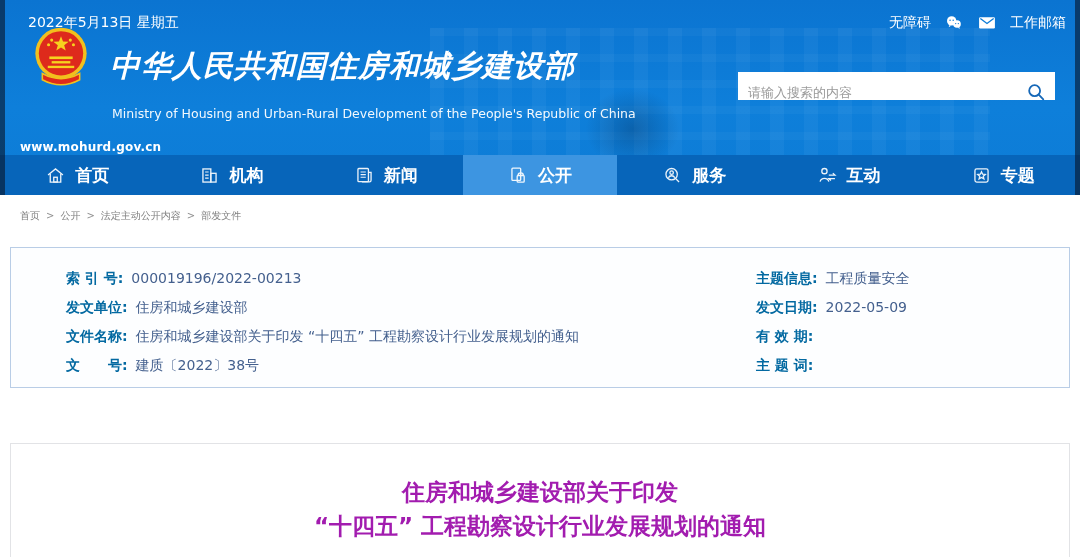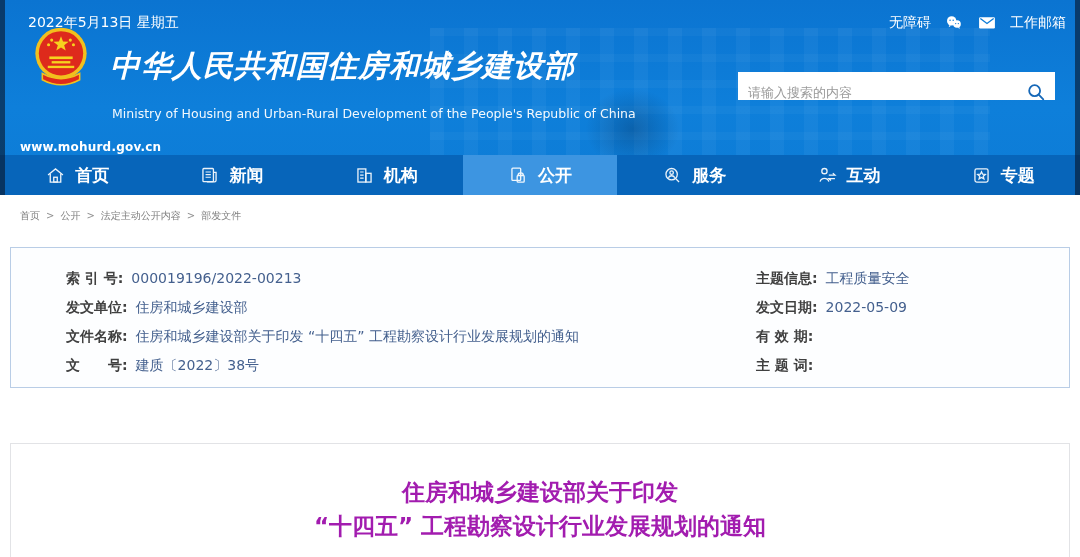--- a/index.html
+++ b/index.html
@@ -61,21 +61,21 @@
   .breadcrumb a { color:#808080; text-decoration:none; cursor:pointer; }
   .breadcrumb .sep { margin:0 6px; color:#909090; }
   .breadcrumb .current { color:#808080; }
 
   
   .meta-box { margin:20px 10px 0 10px; height:141px; border:1px solid #b9cde6;
               background:#fdfeff; display:flex; padding:21px 0 0 55px; }
   .meta-col.left { width:690px; }
   .meta-col.right { flex:1; }
   .meta-row { margin-bottom:10px; font-size:14px; line-height:19px; white-space:nowrap; }
-  .meta-label { color:#404040; font-weight:bold; margin-right:8px; }
+  .meta-label { color:#0369a1; font-weight:bold; margin-right:8px; }
   .meta-value { color:#44608e; }
 
   
   .article-box { margin:55px 10px 0 10px; height:170px; border:1px solid #e2e3e6;
                  background:#fff; padding-top:31px; }
   .article-title { text-align:center; color:#a21caf; font-size:23px; font-weight:bold;
                    line-height:34px; }
 </style>
 </head>
 <body>
@@ -152,36 +152,36 @@
             <path d="M3.5 11.5 L12 4.5 L20.5 11.5"></path>
             <path d="M6 10 V19.5 H18 V10"></path>
             <rect x="10" y="14" width="4" height="5.5"></rect>
           </svg>
         </span>
         <span class="nav-label">首页</span>
       </div>
       <div class="nav-item">
         <span class="nav-icon">
           <svg viewBox="0 0 24 24" width="21" height="21" fill="none" stroke="#fff" stroke-width="1.5">
+            <rect x="4.5" y="4.5" width="9" height="15"></rect>
+            <rect x="13.5" y="9.5" width="6" height="10"></rect>
+            <path d="M7 8 h4 M7 11.5 h4 M7 15 h4" stroke-width="1.3"></path>
+          </svg>
+        </span>
+        <span class="nav-label">机构</span>
+      </div>
+      <div class="nav-item">
+        <span class="nav-icon">
+          <svg viewBox="0 0 24 24" width="21" height="21" fill="none" stroke="#fff" stroke-width="1.5">
             <rect x="4.5" y="4" width="12" height="15" rx="1"></rect>
             <path d="M7.5 8 h6 M7.5 11 h6 M7.5 14 h6" stroke-width="1.3"></path>
             <path d="M16.5 8.5 h3 v9 a1.8 1.8 0 0 1 -1.8 1.8 H9"></path>
           </svg>
         </span>
         <span class="nav-label">新闻</span>
-      </div>
-      <div class="nav-item">
-        <span class="nav-icon">
-          <svg viewBox="0 0 24 24" width="21" height="21" fill="none" stroke="#fff" stroke-width="1.5">
-            <rect x="4.5" y="4.5" width="9" height="15"></rect>
-            <rect x="13.5" y="9.5" width="6" height="10"></rect>
-            <path d="M7 8 h4 M7 11.5 h4 M7 15 h4" stroke-width="1.3"></path>
-          </svg>
-        </span>
-        <span class="nav-label">机构</span>
       </div>
       <div class="nav-item active">
         <span class="nav-icon">
           <svg viewBox="0 0 24 24" width="21" height="21" fill="none" stroke="#fff" stroke-width="1.5">
             <rect x="4.5" y="3.5" width="10" height="14" rx="1"></rect>
             <path d="M11.5 12 a3 3 0 0 1 6 0"></path>
             <rect x="10.5" y="12" width="8" height="7.5" rx="1"></rect>
           </svg>
         </span>
         <span class="nav-label">公开</span>

